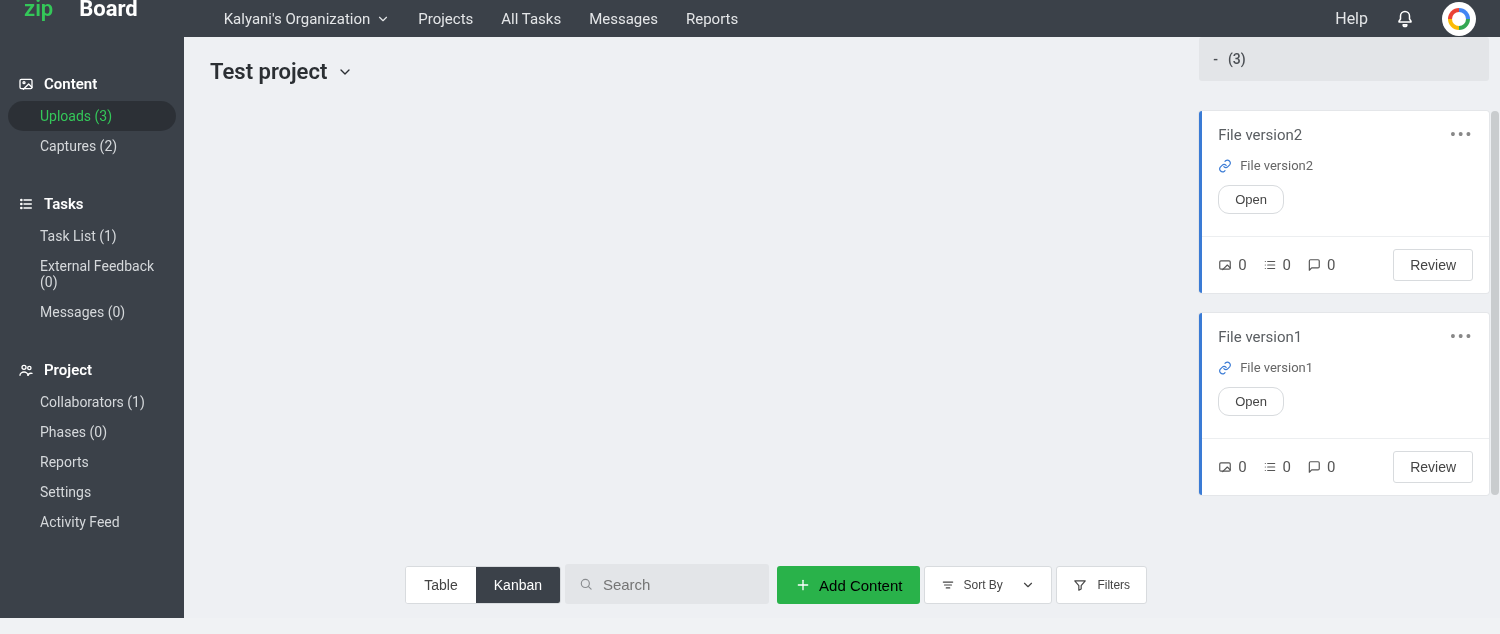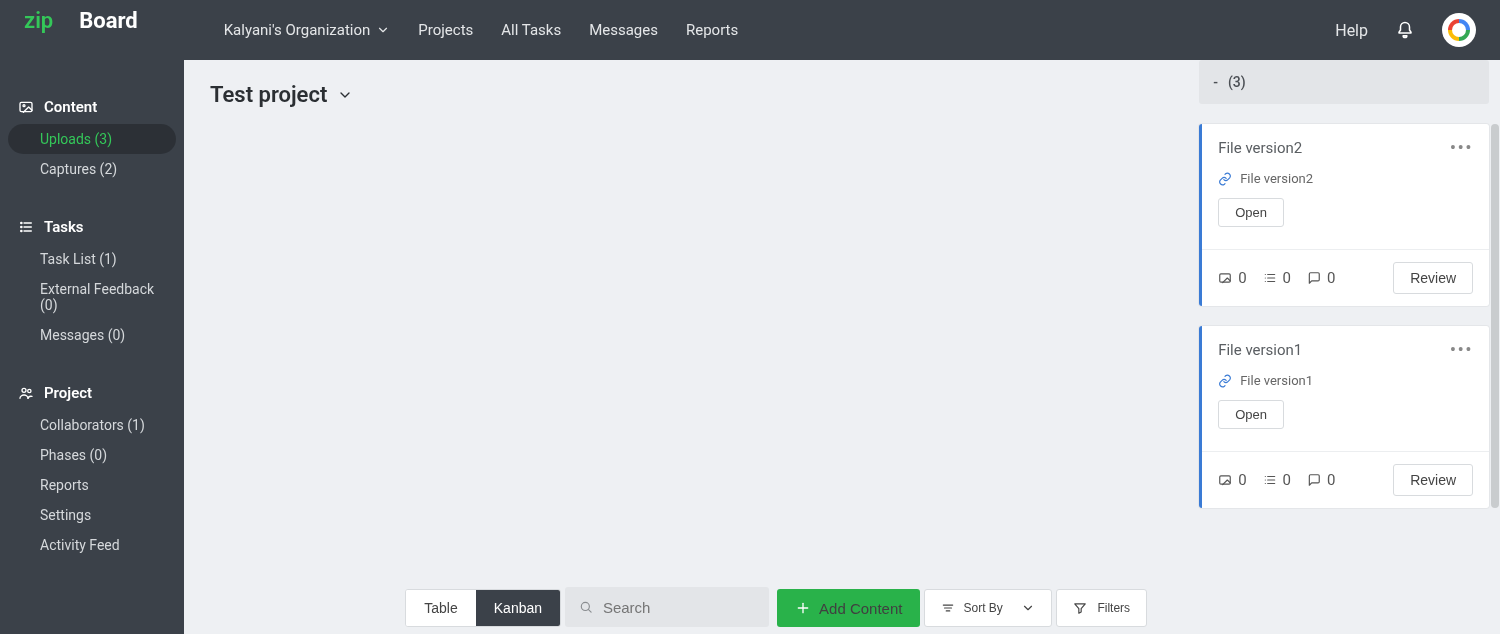--- a/index.html
+++ b/index.html
@@ -1,19 +1,19 @@
 <!DOCTYPE html>
 <html><head>
 <meta charset="utf-8">
 <style>
   * { box-sizing: border-box; margin: 0; padding: 0; }
   body { font-family: -apple-system, BlinkMacSystemFont, "Segoe UI", Roboto, sans-serif; background: #f0f2f4; width: 1500px; height: 634px; overflow: hidden; }
 
   
-  .topnav { background: #3b4149; height: 60px; display: flex; align-items: center; color: #fff; padding: 0 24px; }
+  .topnav { background: #3b4149; height: 37px; display: flex; align-items: center; color: #fff; padding: 0 24px; }
   .logo { font-size: 22px; font-weight: 600; display: flex; align-items: baseline; margin-right: 60px; }
   .logo .zip { color: #34c759; }
   .logo .board { color: #fff; font-weight: 700; }
   .nav-items { display: flex; gap: 28px; align-items: center; font-size: 15px; }
   .nav-item { color: #e4e6e8; cursor: pointer; display: flex; align-items: center; gap: 6px; }
   .spacer { flex: 1; }
   .right-nav { display: flex; align-items: center; gap: 28px; }
   .avatar { width: 34px; height: 34px; border-radius: 50%; background: #fff; display: flex; align-items: center; justify-content: center; }
   .avatar-dots { width: 22px; height: 22px; border-radius: 50%; background: conic-gradient(#4285f4 0 90deg,#34a853 90deg 180deg,#fbbc05 180deg 270deg,#ea4335 270deg 360deg); position: relative; }
   .avatar-dots::after { content:""; position:absolute; inset:4px; background:#fff; border-radius:50%; }
@@ -35,38 +35,38 @@
   .page-header { padding: 22px 26px 14px 26px; }
   .project-title { font-size: 22px; font-weight: 600; color: #2b2f33; display: flex; align-items: center; gap: 10px; }
 
   .toolbar { display: flex; align-items: flex-end; gap: 4px; padding: 0 26px 14px 26px; }
   .view-toggle { display: flex; border: 1px solid #d8dbde; border-radius: 3px; overflow: hidden; background: #fff; }
   .view-btn { padding: 10px 18px; font-size: 14px; cursor: pointer; color: #444; background: #fff; border: none; }
   .view-btn.active { background: #3b4149; color: #fff; }
   .search-box { display: flex; align-items: center; gap: 10px; background: #e3e5e8; border-radius: 3px; padding: 0 14px; height: 40px; width: 204px; }
   .search-box input { border: none; background: transparent; outline: none; font-size: 15px; color: #555; width: 100%; }
   .toolbar-spacer { flex: 1; }
-  .btn-primary { background: #29b24a; color: #404040; border: none; border-radius: 3px; height: 38px; padding: 0 18px; font-size: 15px; display: flex; align-items: center; gap: 8px; cursor: pointer; }
+  .btn-primary { background: #29b24a; color: #000000; border: none; border-radius: 3px; height: 38px; padding: 0 18px; font-size: 15px; display: flex; align-items: center; gap: 8px; cursor: pointer; }
   .btn-outline { background: #fff; color: #444; border: 1px solid #d8dbde; border-radius: 3px; height: 38px; padding: 0 16px; font-size: 12px; display: flex; align-items: center; gap: 10px; cursor: pointer; }
   .sort-btn { width: 128px; justify-content: space-between; }
 
   
   .board { display: flex; gap: 18px; padding: 0 26px 20px 26px; overflow: auto; flex: 1; }
   .column { width: 290px; flex-shrink: 0; }
   .col-header { height: 44px; background: #e3e5e8; border-radius: 3px; display: flex; align-items: center; padding: 0 14px; gap: 10px; color: #4b4f54; font-size: 14px; font-weight: 500; cursor: pointer; }
-  .col-body { display: flex; flex-direction: column; gap: 20px; margin-top: 20px; position: relative; }
+  .col-body { display: flex; flex-direction: column; gap: 20px; margin-top: 30px; position: relative; }
   .col-scroll-indicator { position:absolute; right:-10px; top:0; bottom:0; width:8px; background:#c9ccce; border-radius:4px; }
 
   .card { background: #fff; border-radius: 3px; border-left: 3px solid #3a7bd5; padding: 14px 16px 0 16px; box-shadow: 0 0 0 1px rgba(0,0,0,.04); }
   .card-head { display: flex; align-items: center; justify-content: space-between; }
   .card-title { font-size: 15px; color: #5a5e62; }
   .card-more { color: #888; cursor: pointer; letter-spacing: 2px; font-weight: 700; }
   .card-link-row { display: flex; align-items: center; gap: 8px; margin-top: 14px; font-size: 13px; color: #666; }
   .link-icon { color: #3a7bd5; }
-  .open-btn { margin-top: 12px; border: 1px solid #d8dbde; background: #fff; font-size: 13px; color: #444; padding: 6px 16px; border-radius: 3px; cursor: pointer; }
+  .open-btn { margin-top: 12px; border: 1px solid #d8dbde; background: #fff; font-size: 13px; color: #444; padding: 6px 16px; border-radius: 11px; cursor: pointer; }
 
   .card-footer { display: flex; align-items: center; justify-content: space-between; border-top: 1px solid #eceef0; margin: 22px -16px 0 -16px; padding: 12px 16px; }
   .counts { display: flex; align-items: center; gap: 16px; color: #555; font-size: 15px; }
   .count { display: flex; align-items: center; gap: 6px; }
   .review-btn { border: 1px solid #d8dbde; background: #fff; font-size: 14px; color: #444; padding: 7px 16px; border-radius: 3px; cursor: pointer; }
 
   svg { display: block; }
   .ico { width: 16px; height: 16px; stroke: currentColor; fill: none; stroke-width: 2; stroke-linecap: round; stroke-linejoin: round; }
   .ico-sm { width: 14px; height: 14px; }
 </style>

